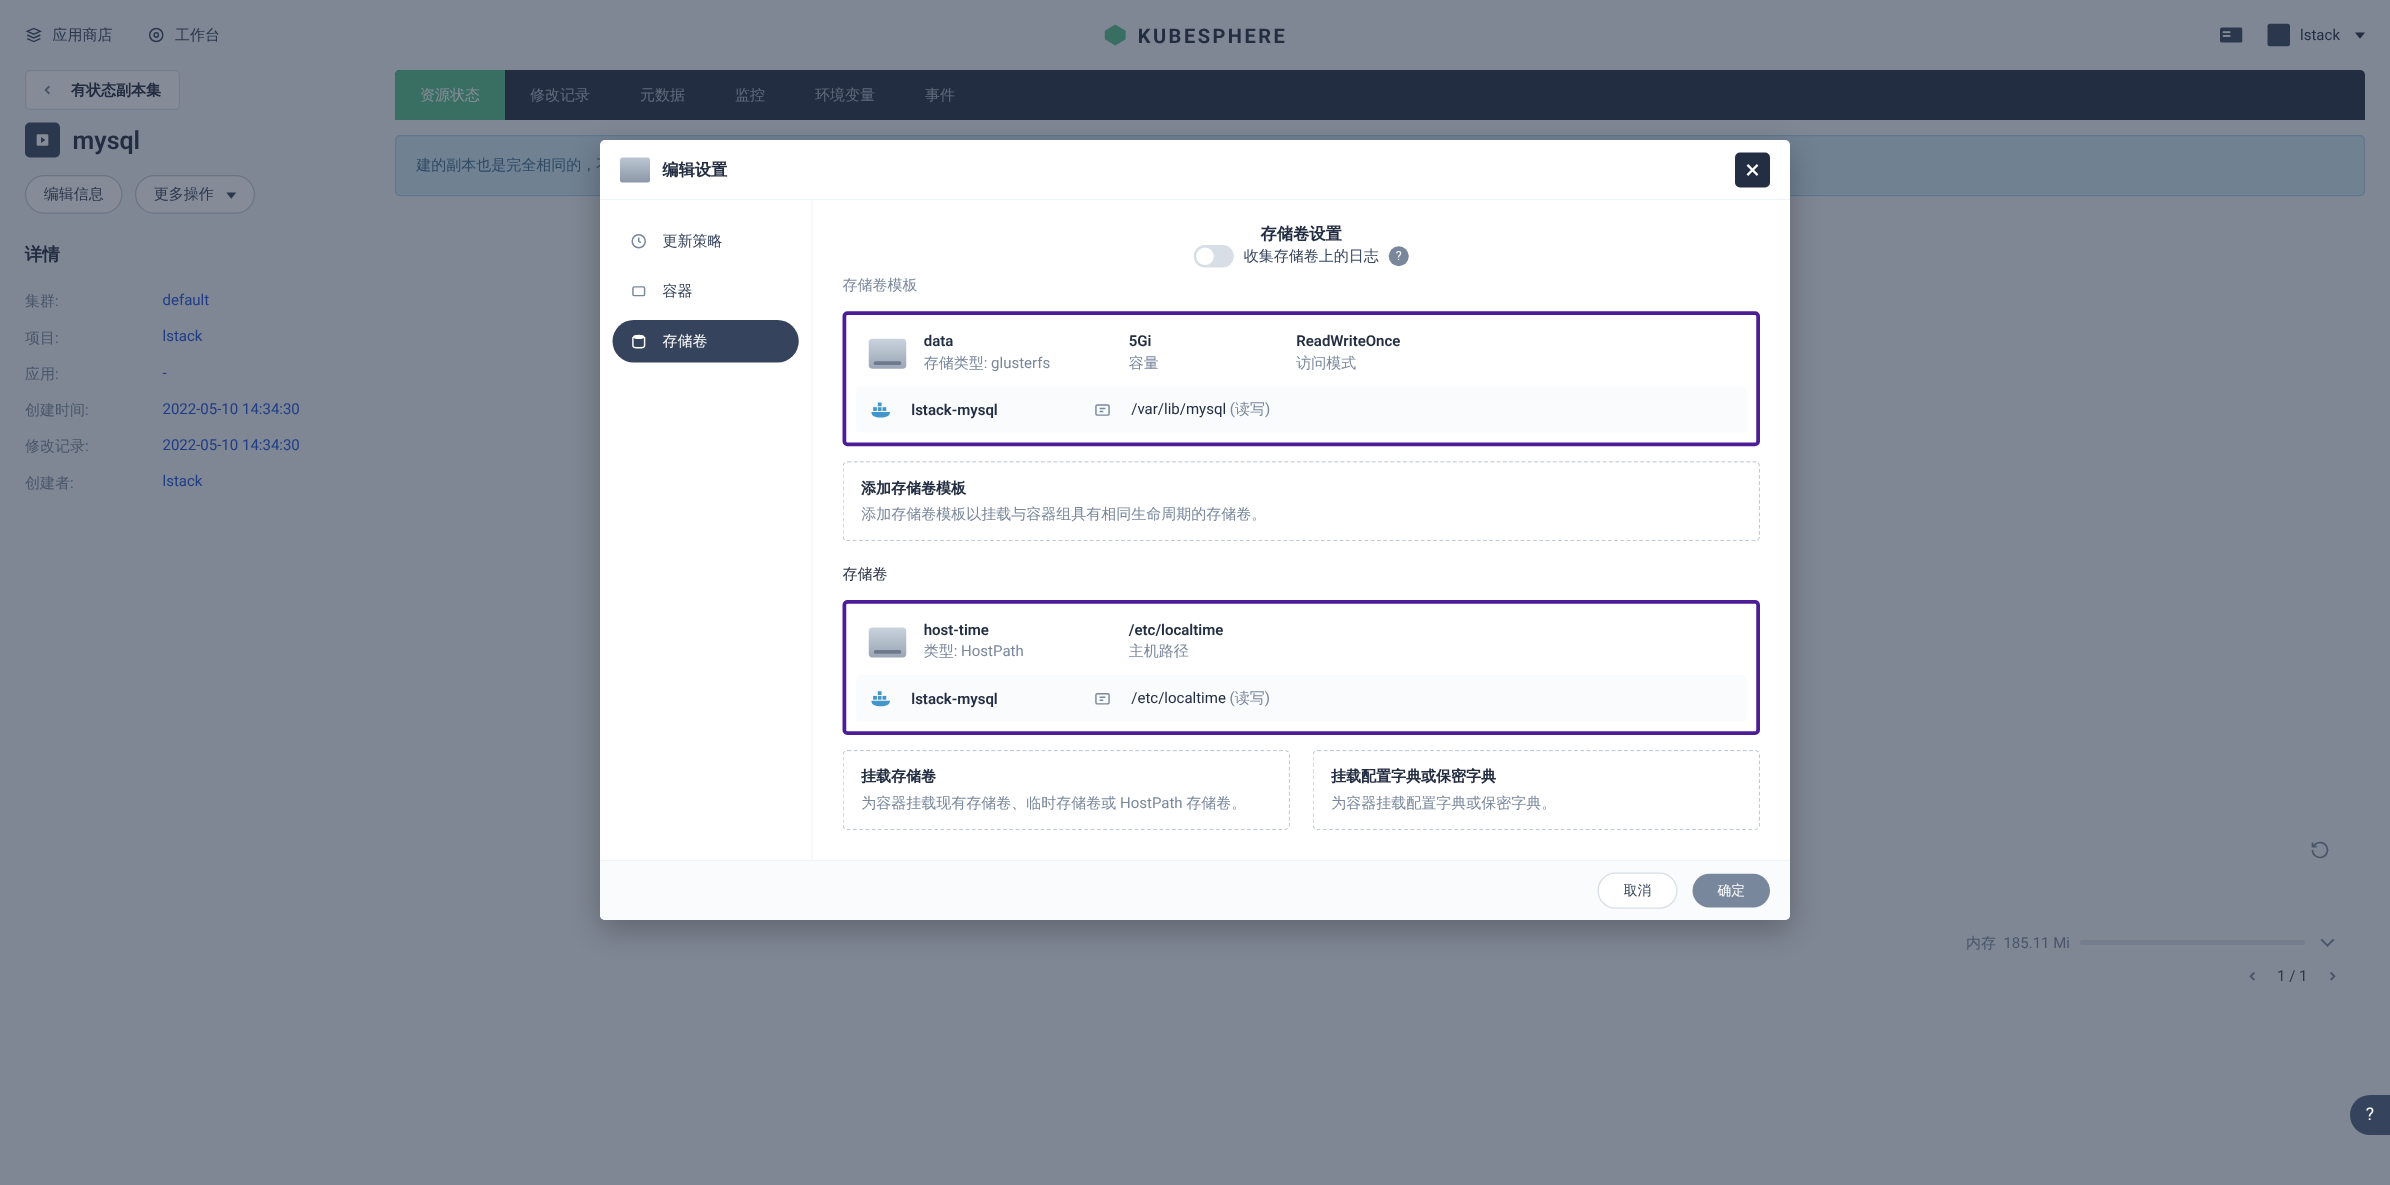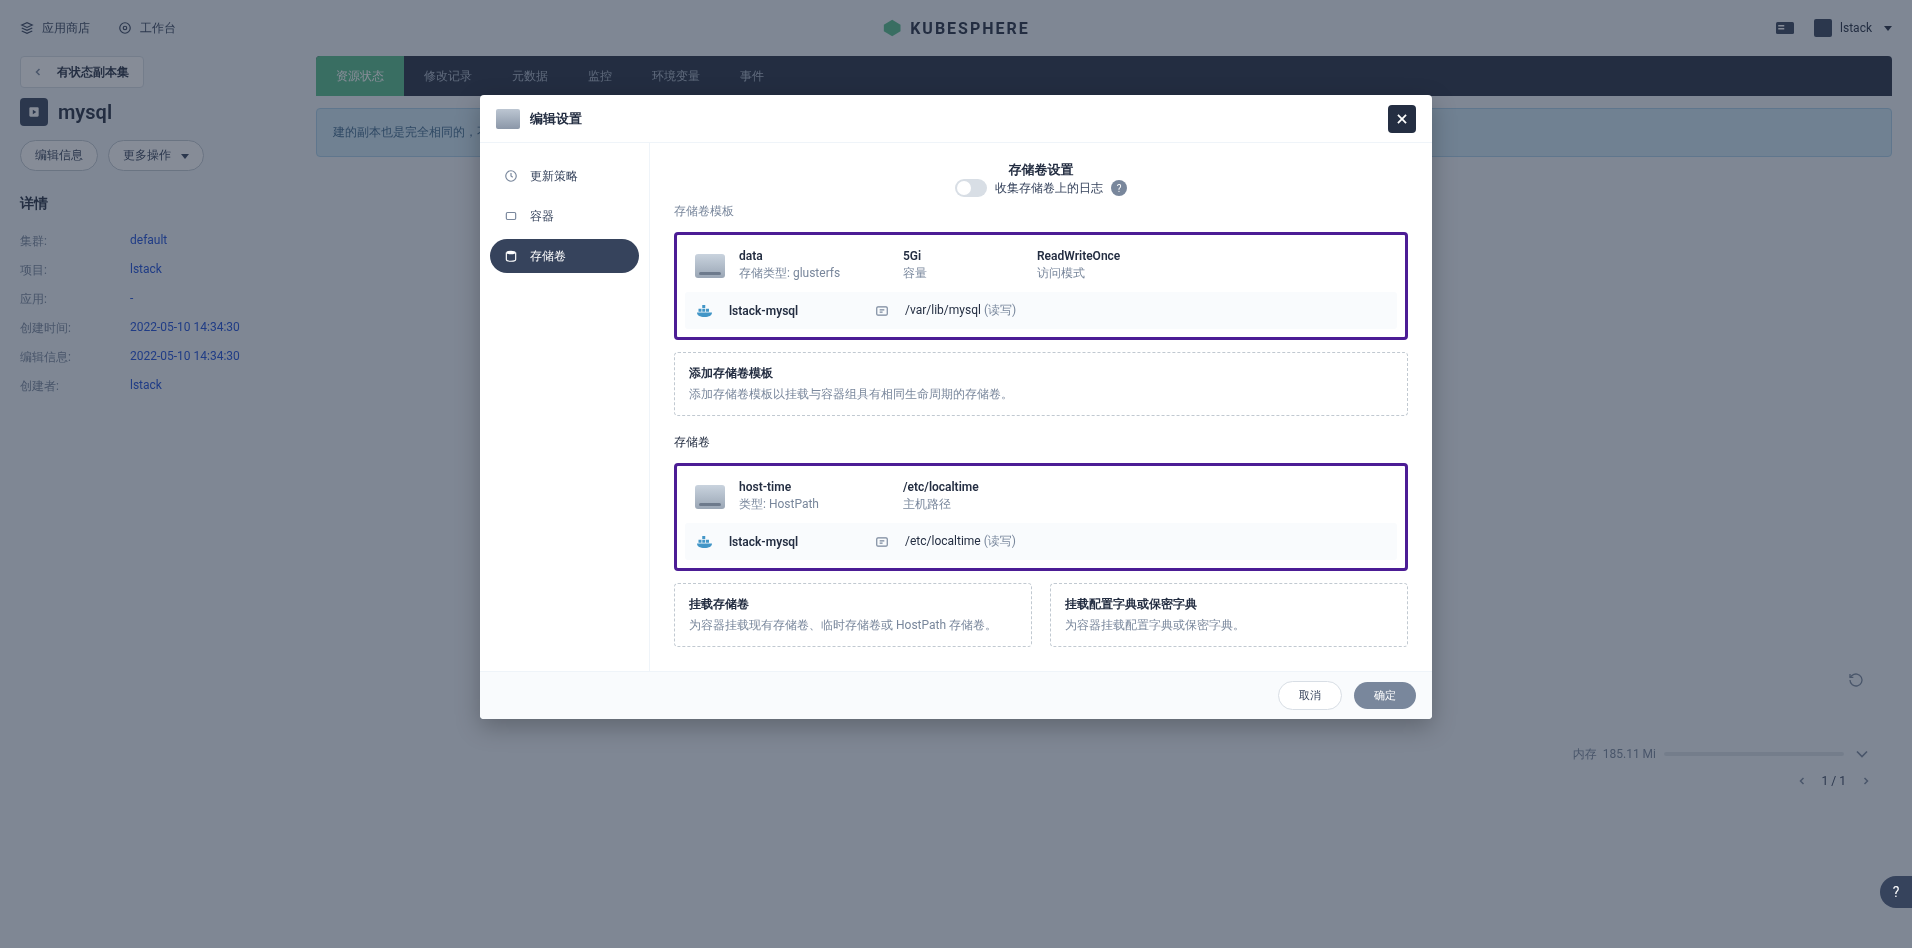--- a/index.html
+++ b/index.html
@@ -39,21 +39,21 @@
 .footer-strip { position: absolute; right: 40px; bottom: 184px; display: flex; align-items: center; gap: 8px; }
 .memory { color: #79879c; font-size: 12px; display: flex; align-items: center; gap: 6px;}
 .mem-bar { width: 180px; height: 4px; background: #d8dee5; border-radius: 2px; }
 .expand-ic { width: 20px; height: 20px; color: #79879c; }
 
 .pager { position: absolute; right: 40px; bottom: 160px; display: flex; align-items: center; gap: 14px; color: #36435c; }
 .refresh-ic { position:absolute; right: 48px; bottom: 260px; color:#79879c; }
 
 
 .overlay { position: absolute; inset: 0; background: rgba(35,45,65,0.55); display: flex; align-items: flex-start; justify-content: center; padding-top: 95px; }
-.modal { width: 952px; background: #fff; border-radius: 4px; box-shadow: 0 8px 24px rgba(0,0,0,0.25); position: relative; display: flex; flex-direction: column; max-height: calc(100% - 140px); }
+.modal { width: 952px; background: #fff; border-radius: 4px; box-shadow: 0 8px 24px rgba(0,0,0,0.25); position: relative; display: flex; flex-direction: column; max-height: calc(100% - 140px); margin-top: 17px; }
 .modal-header { height: 48px; display: flex; align-items: center; padding: 0 16px; border-bottom: 1px solid #eff4f9; gap: 10px; }
 .modal-header .mh-icon { width: 24px; height: 20px; background: linear-gradient(#bcc6d2,#8b97a8); border-radius: 2px; }
 .modal-header .mh-title { font-weight: 600; font-size: 13px; }
 .modal-close { width: 28px; height: 28px; border-radius: 4px; background: #242e42; color: #fff; display: flex; align-items: center; justify-content: center; cursor: pointer; position: absolute; right: 16px; top: 10px; }
 .modal-body { display: flex; flex: 1; overflow: hidden; }
 .modal-nav { width: 170px; padding: 16px 10px; border-right: 1px solid #eff4f9; display: flex; flex-direction: column; gap: 6px; }
 .nav-item { display: flex; align-items: center; gap: 10px; padding: 8px 12px; border-radius: 18px; color: #36435c; cursor: pointer; font-size: 12px; }
 .nav-item .ni { width: 18px; height: 18px; display:flex;align-items:center;justify-content:center; color:#79879c; }
 .nav-item.active { background: #36435c; color: #fff; }
 .nav-item.active .ni { color: #fff; }
@@ -179,21 +179,21 @@
         </div>
       <div class="detail-row">
           <span class="k">应用:</span>
           <span class="v">-</span>
         </div>
       <div class="detail-row">
           <span class="k">创建时间:</span>
           <span class="v">2022-05-10 14:34:30</span>
         </div>
       <div class="detail-row">
-          <span class="k">编辑信息:</span>
+          <span class="k">修改记录:</span>
           <span class="v">2022-05-10 14:34:30</span>
         </div>
       <div class="detail-row">
           <span class="k">创建者:</span>
           <span class="v">lstack</span>
         </div>
     </div>
   </div>
 
   <div class="main-col">

